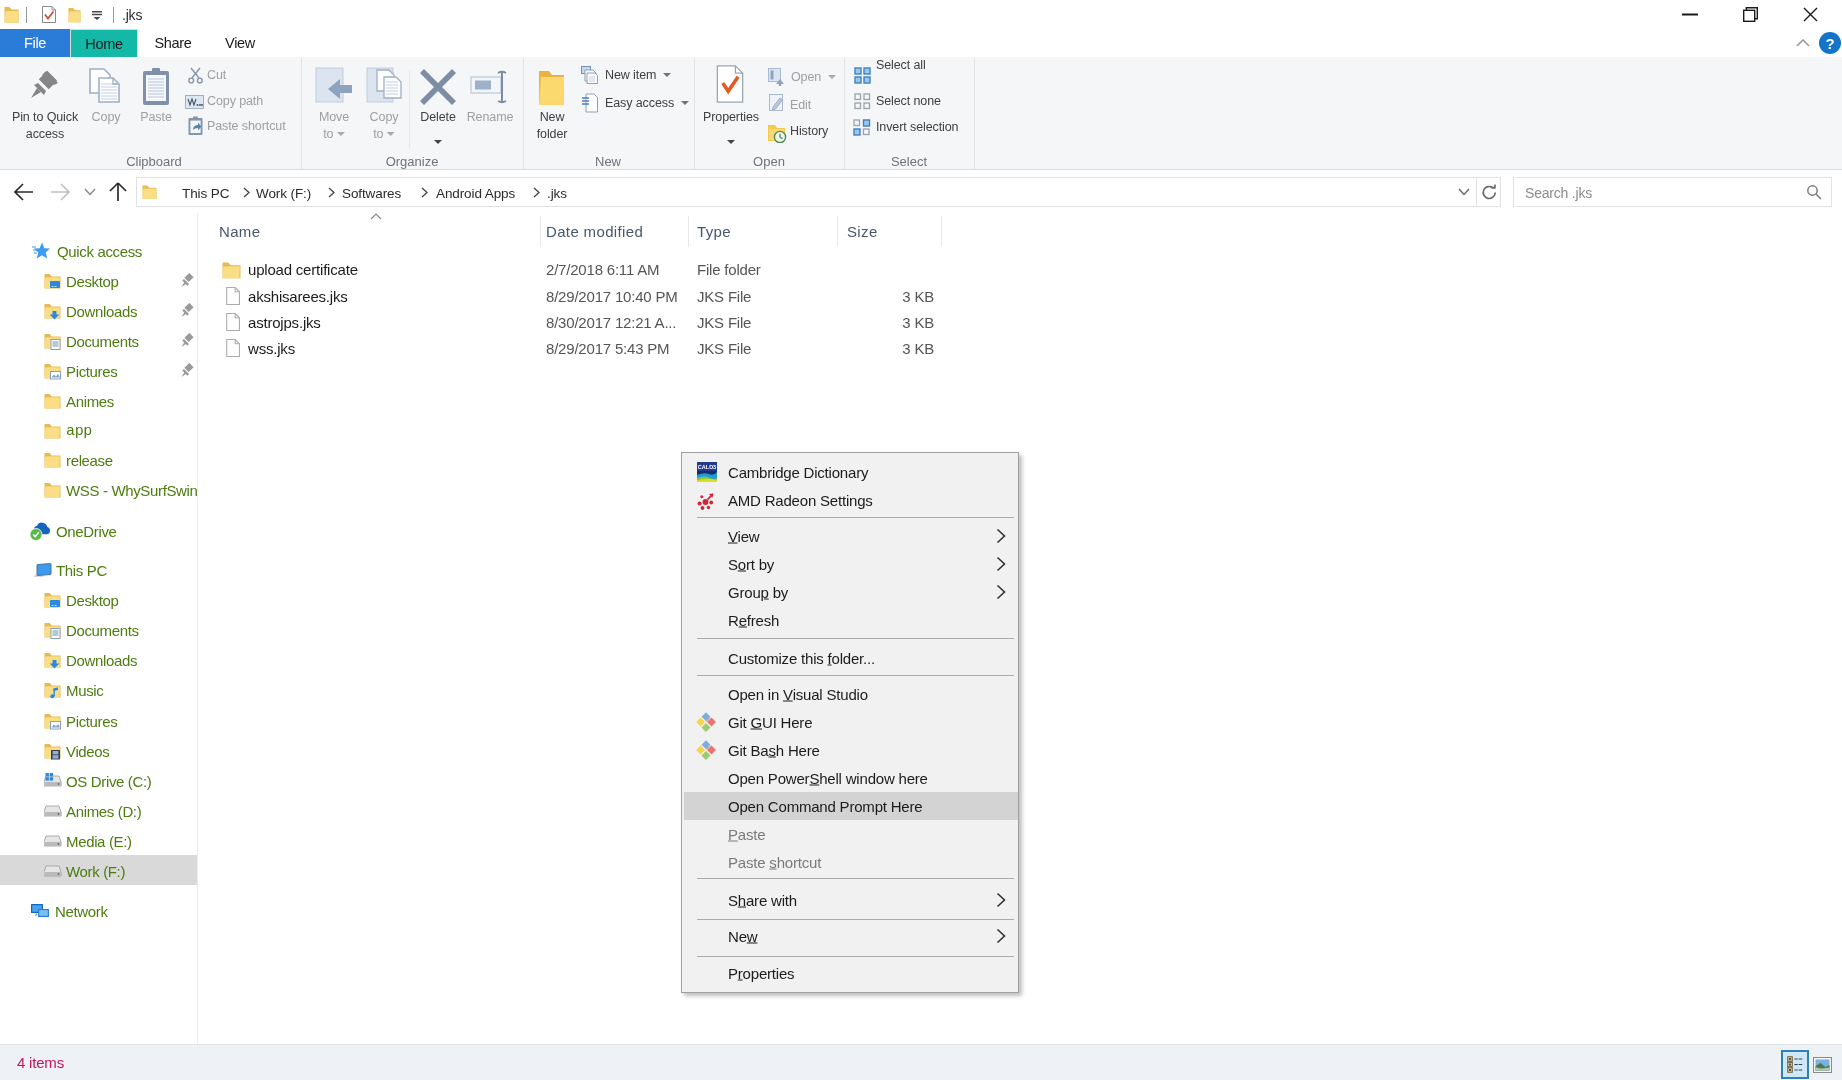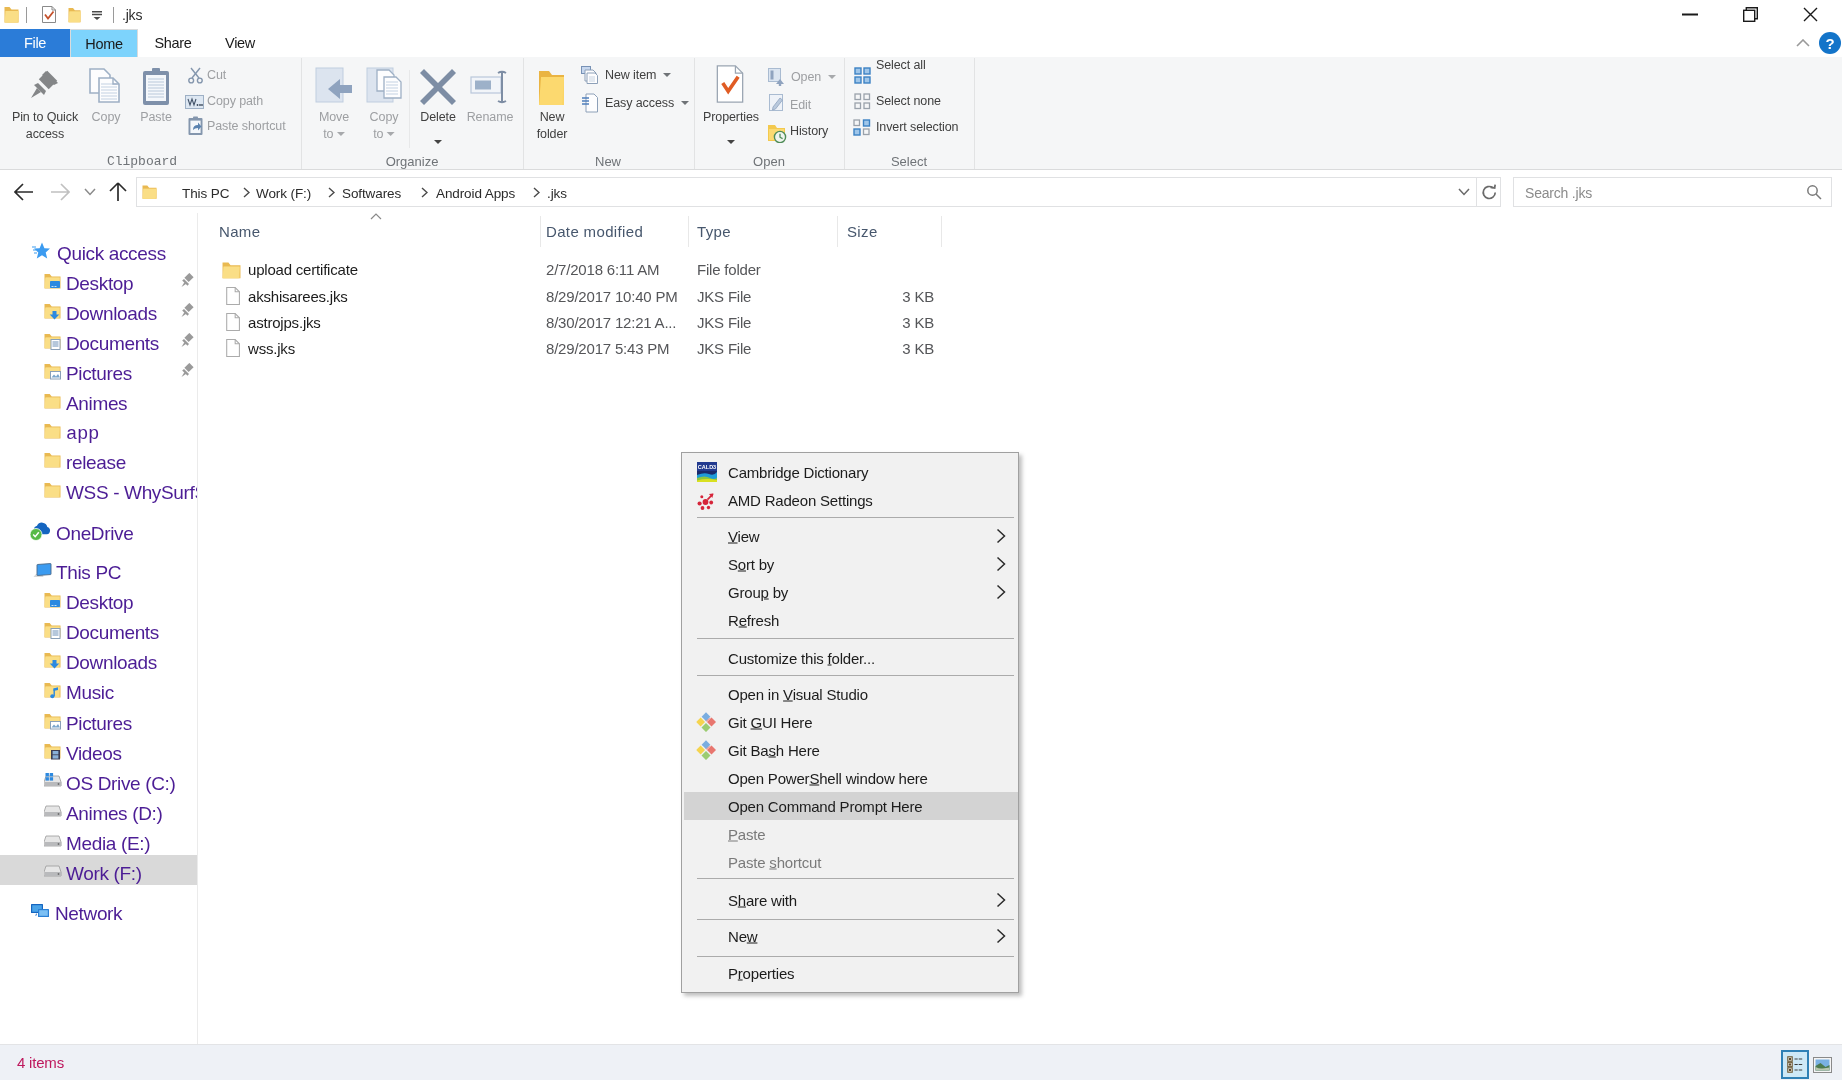--- a/index.html
+++ b/index.html
@@ -12,42 +12,42 @@
 svg { display:block; }
 
 
 #qatsep1,#qatsep2 { position:absolute; width:1px; height:16px; top:7px; background:#9a9a9a; }
 
 
 #tabrow { position:absolute; left:0; top:29px; width:1842px; height:28px; background:#fff; }
 .tab { position:absolute; top:0; height:28px; font-size:14.5px; letter-spacing:-0.3px;
   display:flex; align-items:center; justify-content:center; }
 #tab-file { left:0; width:70px; background:#2b7cd8; color:#fff; }
-#tab-home { left:70px; width:68px; background:#7dd3fc; border:1px solid #dadbdc; border-bottom:none; }
+#tab-home { left:70px; width:68px; background:#14b8a6; border:1px solid #dadbdc; border-bottom:none; }
 #tab-share { left:138px; width:70px; }
 #tab-view { left:206px; width:68px; }
 
 
 #ribbon { position:absolute; left:0; top:57px; width:1842px; height:113px; background:#f5f6f7; border-bottom:1px solid #dadbdc; }
 .glabel { position:absolute; top:97px; font-size:13px; letter-spacing:0; color:#6f7377; transform:translateX(-50%); }
 .rtxt { position:absolute; font-size:12.5px; letter-spacing:-0.1px; color:#404040; white-space:nowrap; }
 .rgry { color:#9d9fa2;text-align:center; }
 .bigl { text-align:center; transform:translateX(-50%); line-height:16.5px; }
 .da { display:inline-block; width:0; height:0; border-left:4px solid transparent; border-right:4px solid transparent; border-top:4px solid #6f7377; vertical-align:2px; }
 .dagry { border-top-color:#a7a9ac; }
 
 
 #addr { position:absolute; left:0; top:171px; width:1842px; height:42px; background:#fff; }
 .abox { position:absolute; top:6px; height:30px; border:1px solid #e0e1e3; background:#fff; }
 .crumb { position:absolute; top:0; height:28px; display:flex; align-items:center; font-size:13.5px; letter-spacing:-0.1px; color:#2b2b2b; }
 
 
 #side { position:absolute; left:0; top:213px; width:197px; height:831px; background:#fff; overflow:hidden; }
 #sidesep { position:absolute; left:197px; top:213px; width:1px; height:831px; background:#ebebeb; }
-.sitem { position:absolute; white-space:nowrap; font-size:19px; letter-spacing:-0.35px; color:#4c1d95; }
+.sitem { position:absolute; white-space:nowrap; font-size:15px; letter-spacing:-0.35px; color:#4d7c0f; }
 .sicon { position:absolute; }
 
 
 .hdrtxt { position:absolute; font-size:15px; letter-spacing:0.35px; color:#47576d; }
 .hsep { position:absolute; top:216px; width:1px; height:31px; background:#e8e8e8; }
 .fname { position:absolute; font-size:15px; letter-spacing:-0.2px; color:#1c1c1c; white-space:nowrap; }
 .fmeta { position:absolute; font-size:15px; letter-spacing:-0.2px; color:#555659; white-space:nowrap; }
 
 
 #status { position:absolute; left:0; top:1044px; width:1842px; height:36px; background:#eef1f6; border-top:1px solid #e3e4e6; }
@@ -114,21 +114,21 @@
     <div class="abs" style="left:1819px;top:3px;width:22px;height:22px;border-radius:50%;color:#fff;font-size:15px;font-weight:bold;display:flex;align-items:center;justify-content:center;">?</div>
   </div>
 
   <div id="ribbon">
     <div class="vsep" style="left:301px;top:1px;height:111px;"></div>
     <div class="vsep" style="left:409px;top:13px;height:78px;background:#e7e8e9;"></div>
     <div class="vsep" style="left:523px;top:1px;height:111px;"></div>
     <div class="vsep" style="left:694px;top:1px;height:111px;"></div>
     <div class="vsep" style="left:844px;top:1px;height:111px;"></div>
     <div class="vsep" style="left:974px;top:1px;height:111px;"></div>
-    <div class="glabel" style="left:142px;font-family:Liberation Mono, monospace;">Clipboard</div>
+    <div class="glabel" style="left:154px;">Clipboard</div>
     <div class="glabel" style="left:412px;">Organize</div>
     <div class="glabel" style="left:608px;">New</div>
     <div class="glabel" style="left:769px;">Open</div>
     <div class="glabel" style="left:909px;text-align:center;">Select</div>
 
     <svg class="abs" style="left:28px;top:12px;" width="32" height="32" viewBox="0 0 32 32">
       <g fill="#848688">
           <path d="M18 2 L30 14 L26 16 L14 6 Z"></path>
           <rect x="13" y="5" width="14" height="12" transform="rotate(45 20 11)" fill="#848688"></rect>
           <path d="M10 14 L18 22 L16 26 L6 16 Z"></path>

